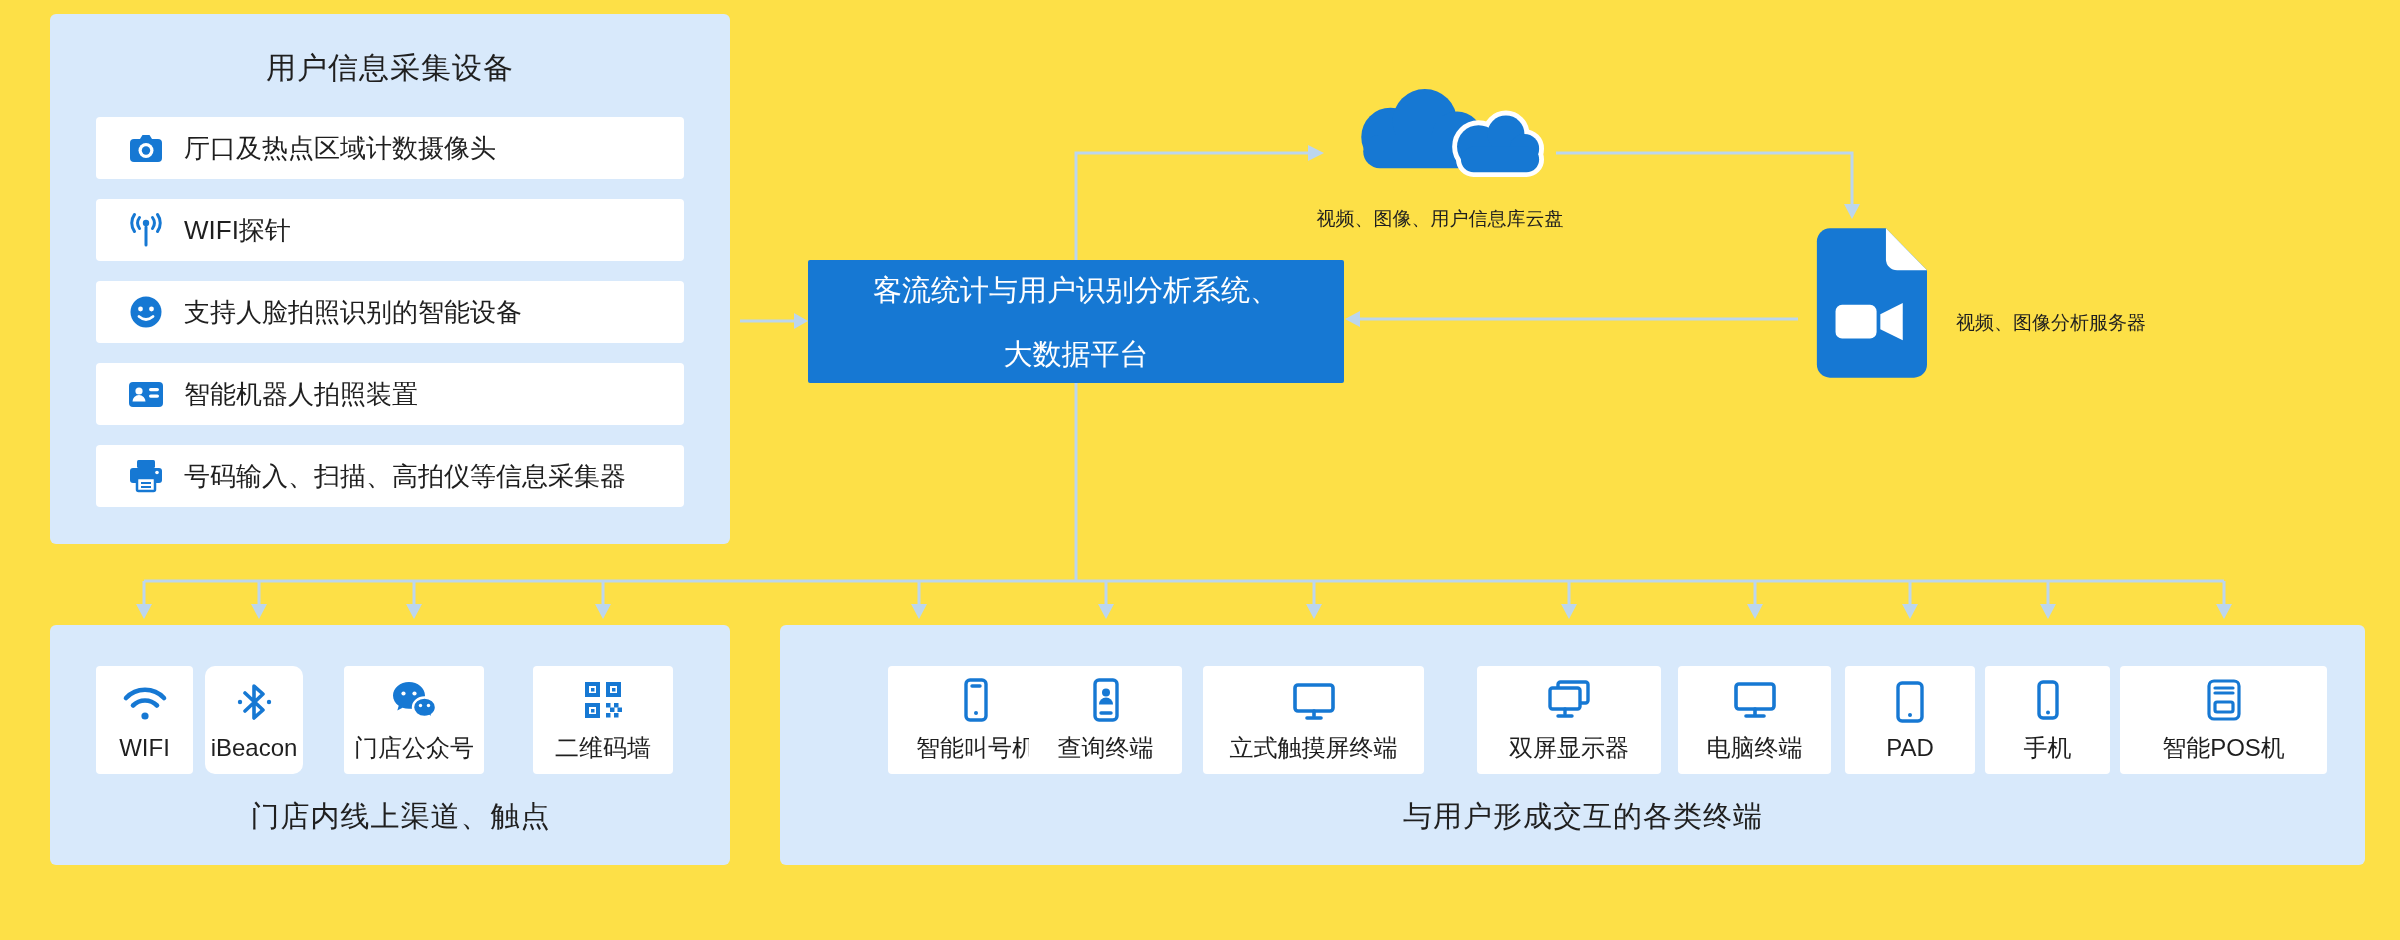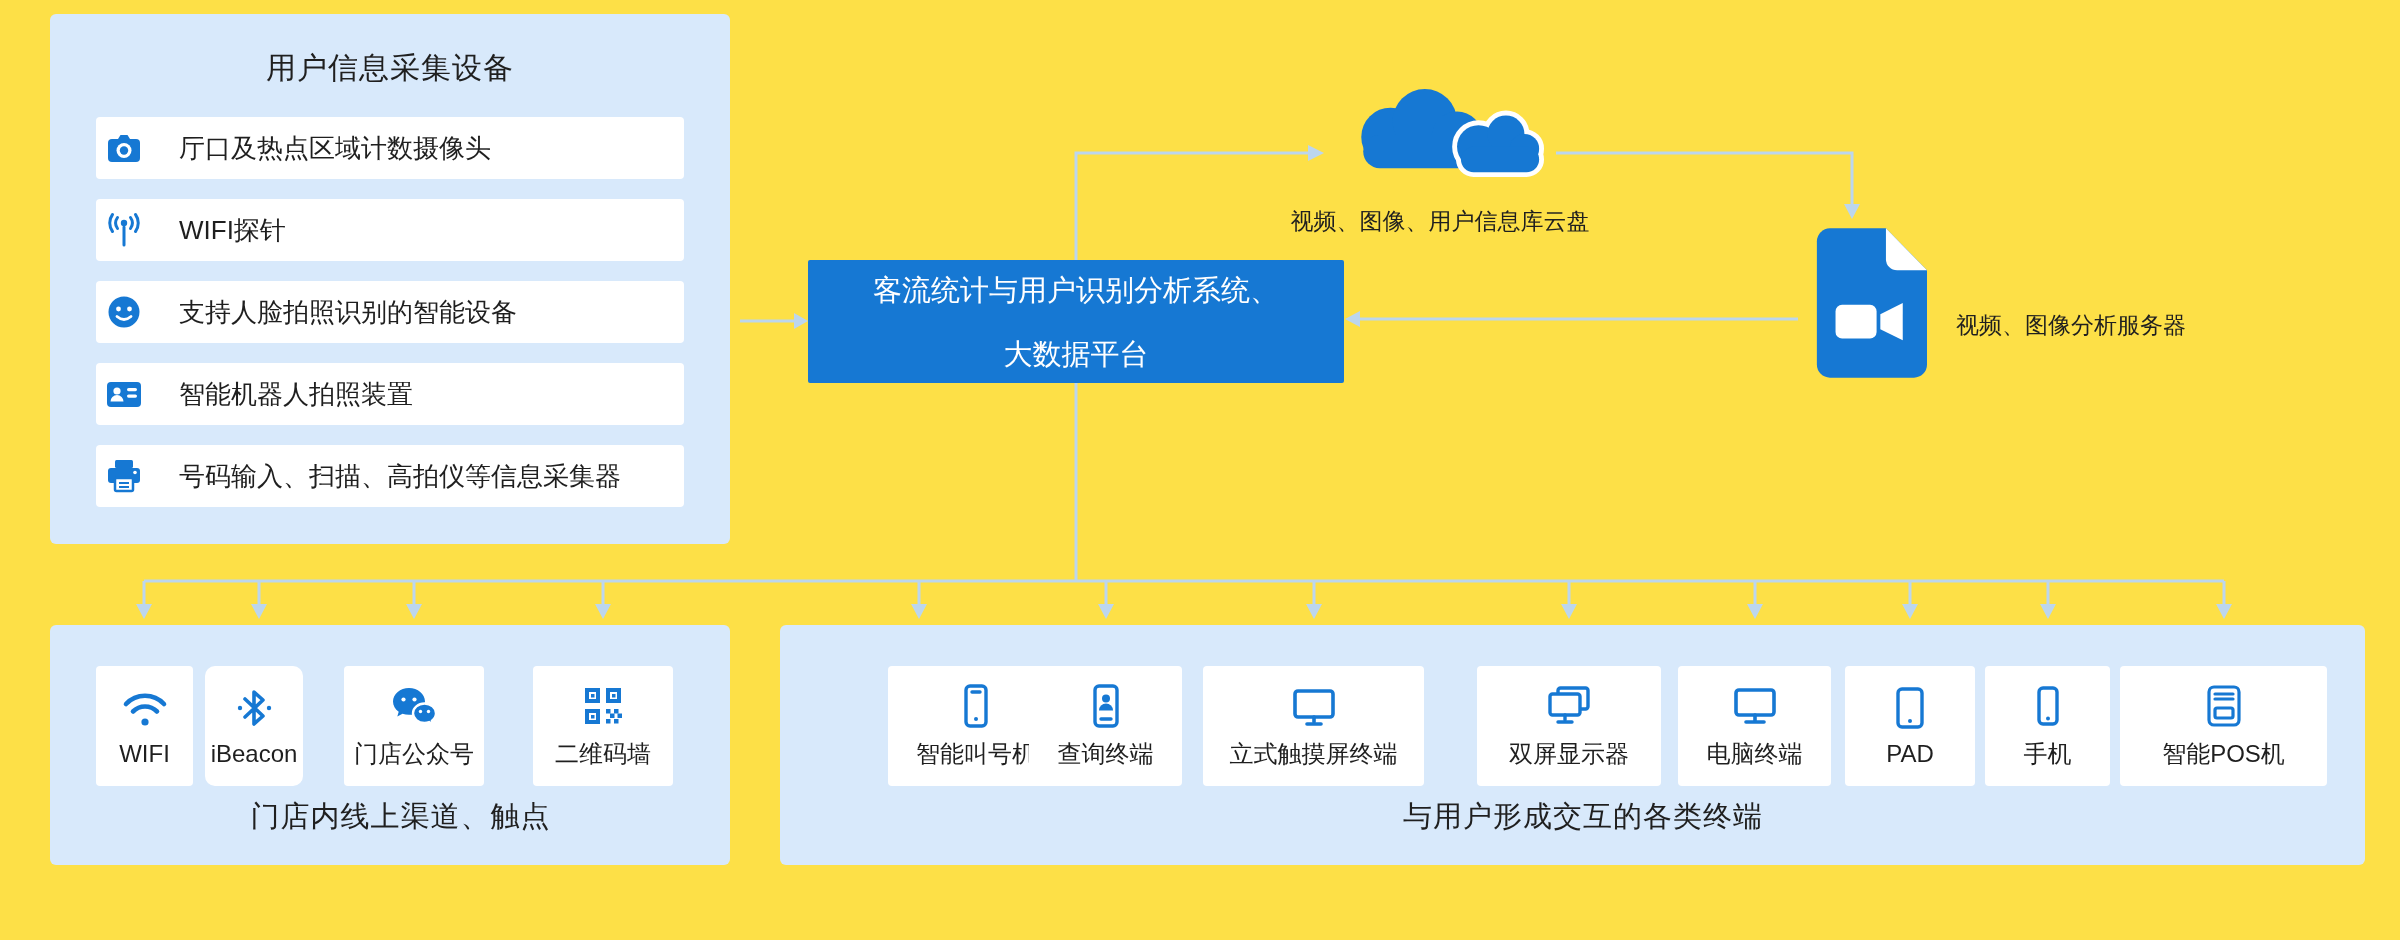--- a/index.html
+++ b/index.html
@@ -6,40 +6,40 @@
   .canvas{
     position:relative;width:2400px;height:940px;background:#fde047;
     font-family:"Liberation Sans","DejaVu Sans",sans-serif;color:#1f1f1f;overflow:hidden;
   }
   .connectors{position:absolute;left:0;top:0;width:2400px;height:940px;pointer-events:none;}
   .panel{position:absolute;background:#d8e9fb;border-radius:6px;}
   .collection-panel{left:50px;top:14px;width:680px;height:530px;}
   .panel-title{margin:34px 0 28px;text-align:center;font-size:30px;font-weight:500;letter-spacing:1px;}
   .device-row{
     margin:0 46px 20px;height:62px;background:#ffffff;border-radius:4px;
-    display:flex;align-items:center;padding-left:8px;gap:35px;font-size:26px;
+    display:flex;align-items:center;padding-left:30px;gap:18px;font-size:26px;
   }
   .row-icon{width:40px;height:40px;flex:none;display:inline-flex;}
   .row-icon svg{width:40px;height:40px;}
   .center-box{
     position:absolute;left:808px;top:260px;width:536px;height:123px;background:#1678d3;
     color:#ffffff;display:flex;flex-direction:column;align-items:center;justify-content:center;
     font-size:29px;line-height:44px;text-align:center;border-radius:2px;gap:20px;
   }
   .cloud-icon-box{position:absolute;left:1330px;top:78px;width:215px;height:113px;}
   .cloud-icon-box svg{width:215px;height:113px;}
-  .float-label{position:absolute;font-size:23px;white-space:nowrap;}
+  .float-label{position:absolute;font-size:19px;white-space:nowrap;}
   .cloud-label{left:1230px;top:206px;width:420px;text-align:center;}
   .server-icon-box{position:absolute;left:1815px;top:228px;width:112px;height:150px;}
   .server-icon-box svg{width:112px;height:150px;}
   .server-label{left:1956px;top:310px;}
   .channels-panel{left:50px;top:625px;width:680px;height:240px;}
   .terminals-panel{left:780px;top:625px;width:1585px;height:240px;}
   .card{
-    position:absolute;top:41px;height:120px;background:#ffffff;border-radius:4px;
+    position:absolute;top:41px;height:108px;background:#ffffff;border-radius:4px;
     display:flex;flex-direction:column;align-items:center;justify-content:center;gap:4px;
   }
   .card svg{width:48px;height:48px;flex:none;}
   .card-label{font-size:24px;white-space:nowrap;}
   .caption{position:absolute;left:0;right:0;bottom:28px;text-align:center;font-size:29px;font-weight:500;letter-spacing:1px;padding-left:21px;}
 </style>
 </head>
 <body>
 
 <div class="canvas">

